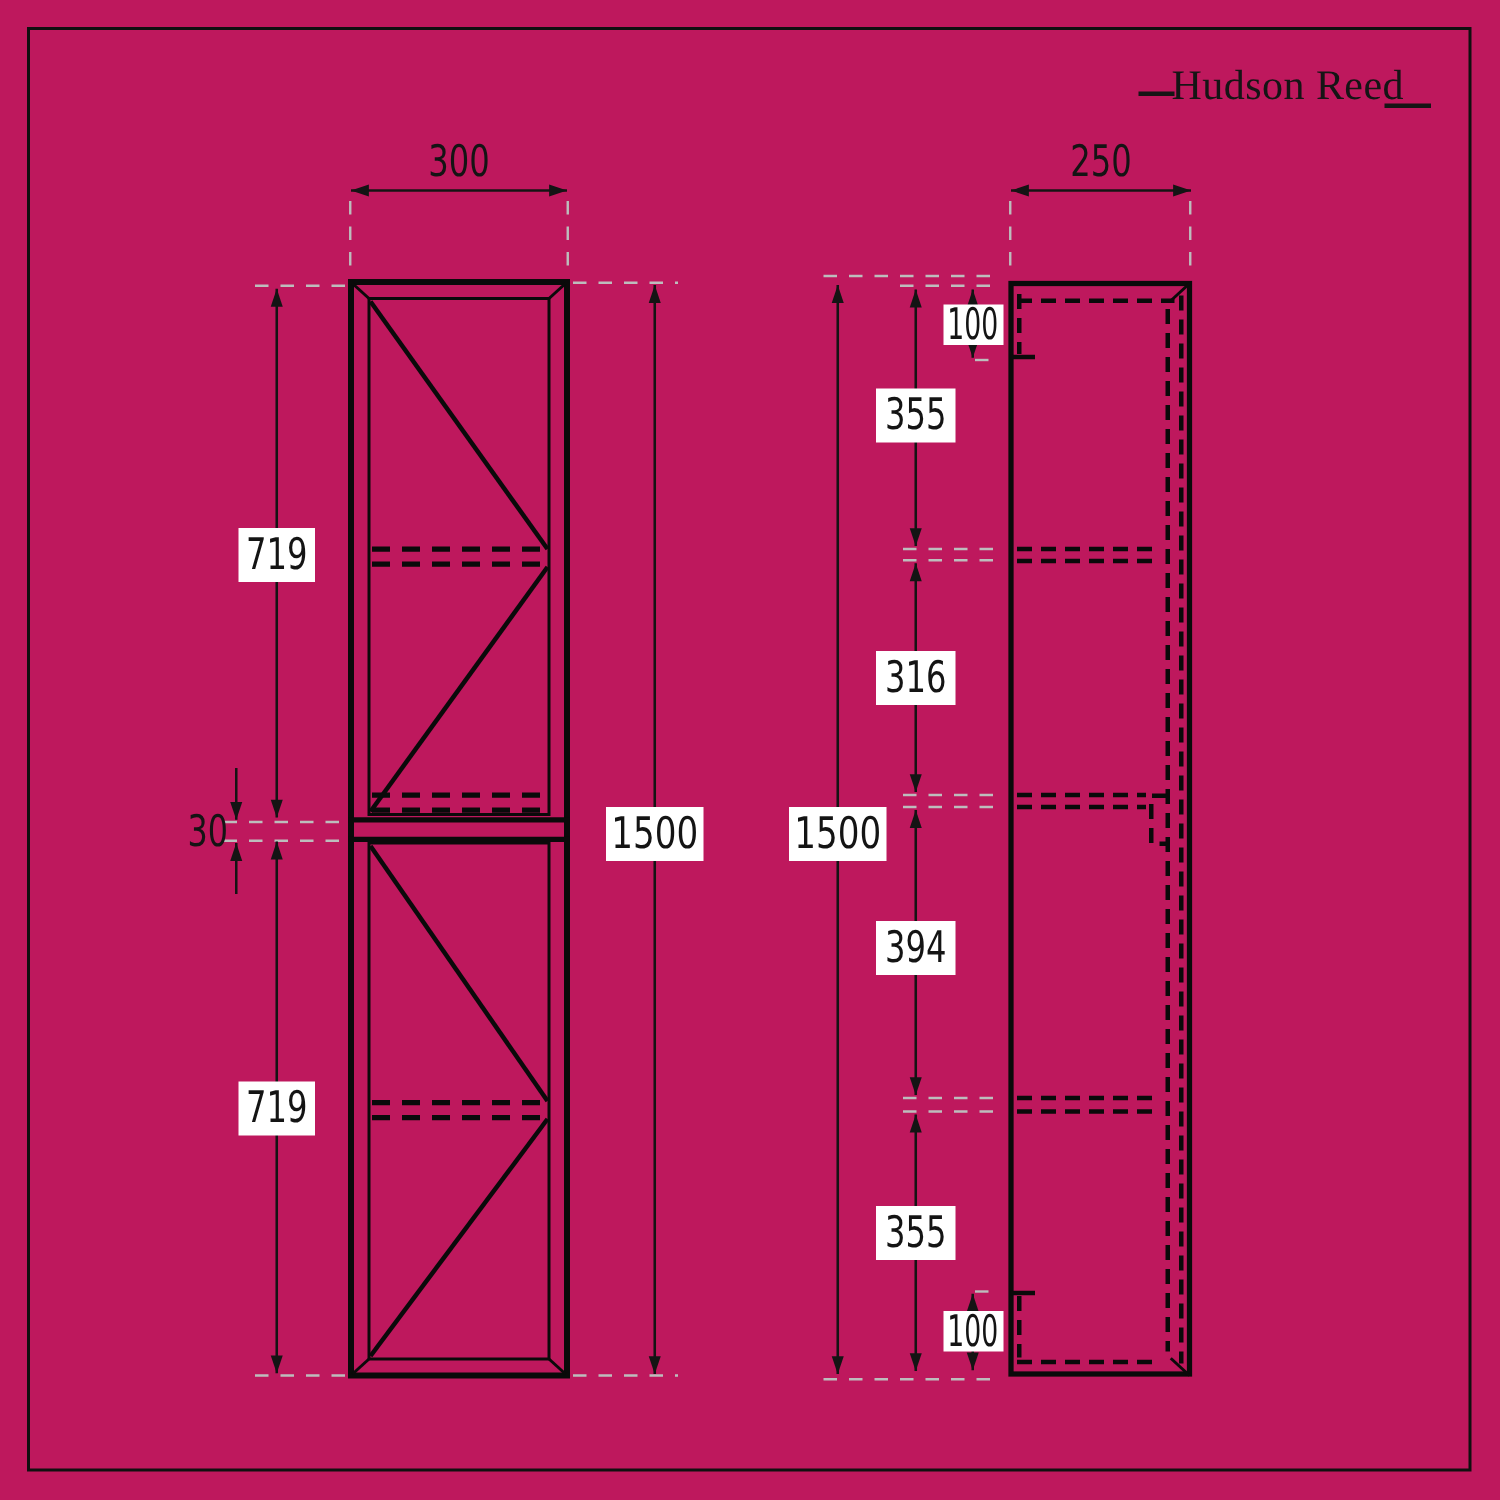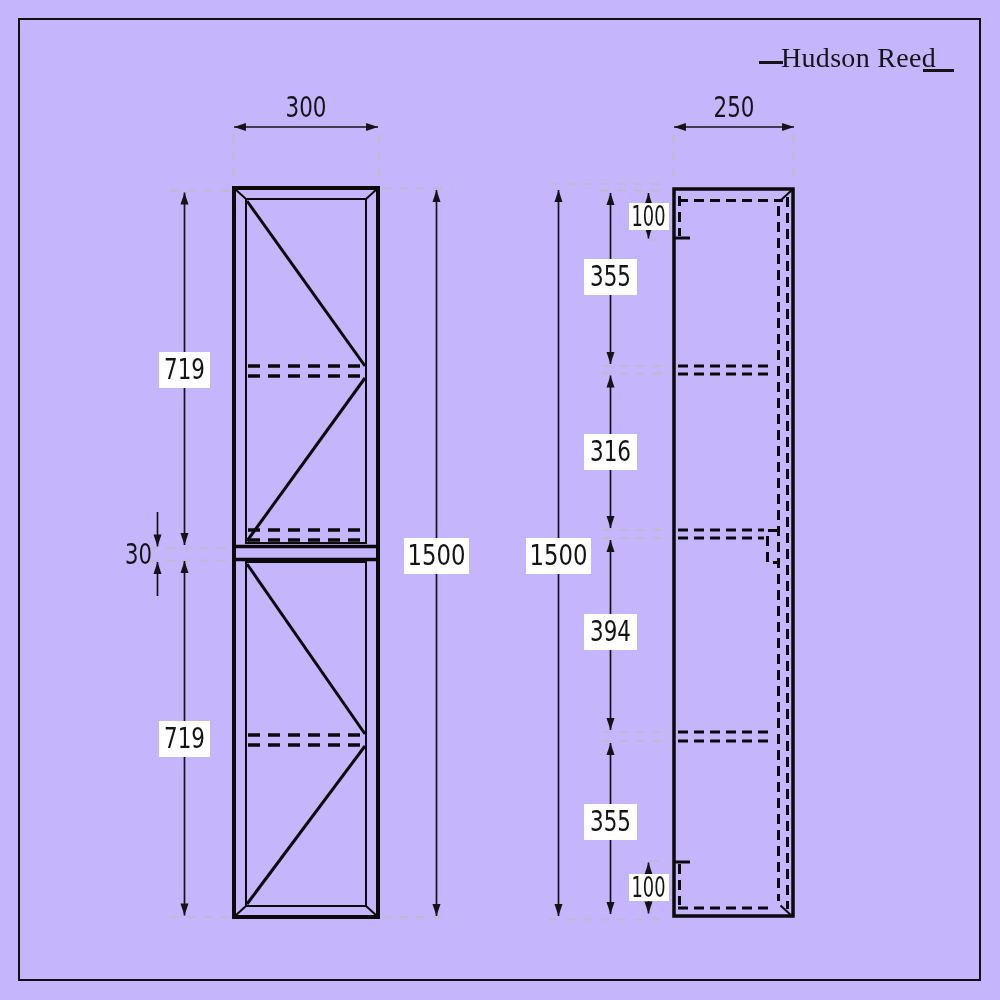--- a/index.html
+++ b/index.html
@@ -1,16 +1,16 @@
 <!DOCTYPE html>
 <html><head>
 <meta charset="utf-8">
 <style>
   html,body{margin:0;padding:0;background:#fff;}
-  .page{position:relative;width:1000px;height:1000px;background:#c4b5fd;overflow:hidden;
+  .page{position:relative;width:1000px;height:1000px;background:#be185d;overflow:hidden;
         font-family:"DejaVu Sans","Liberation Sans",sans-serif;}
   .frame{position:absolute;left:18px;top:18px;width:959px;height:959px;border:2.5px solid #101010;}
   .logo{position:absolute;right:46px;top:42px;display:flex;align-items:flex-start;}
   .l-left{width:24px;height:2.5px;background:#151515;margin-top:19px;}
   .l-right{width:31px;height:2.5px;background:#151515;margin-top:27px;margin-left:-13px;}
   .logo-text{font-family:"Liberation Serif","DejaVu Serif",serif;font-size:28px;line-height:1.15;
              color:#151515;white-space:nowrap;margin-left:-2px;letter-spacing:0.3px;}
   svg text{font-family:"DejaVu Sans","Liberation Sans",sans-serif;font-size:29px;fill:#141414;}
   .dim{stroke:#141414;stroke-width:1.7;fill:none;}
   .ext{stroke:#bdbdbd;stroke-width:1.6;fill:none;stroke-dasharray:9 8;}

